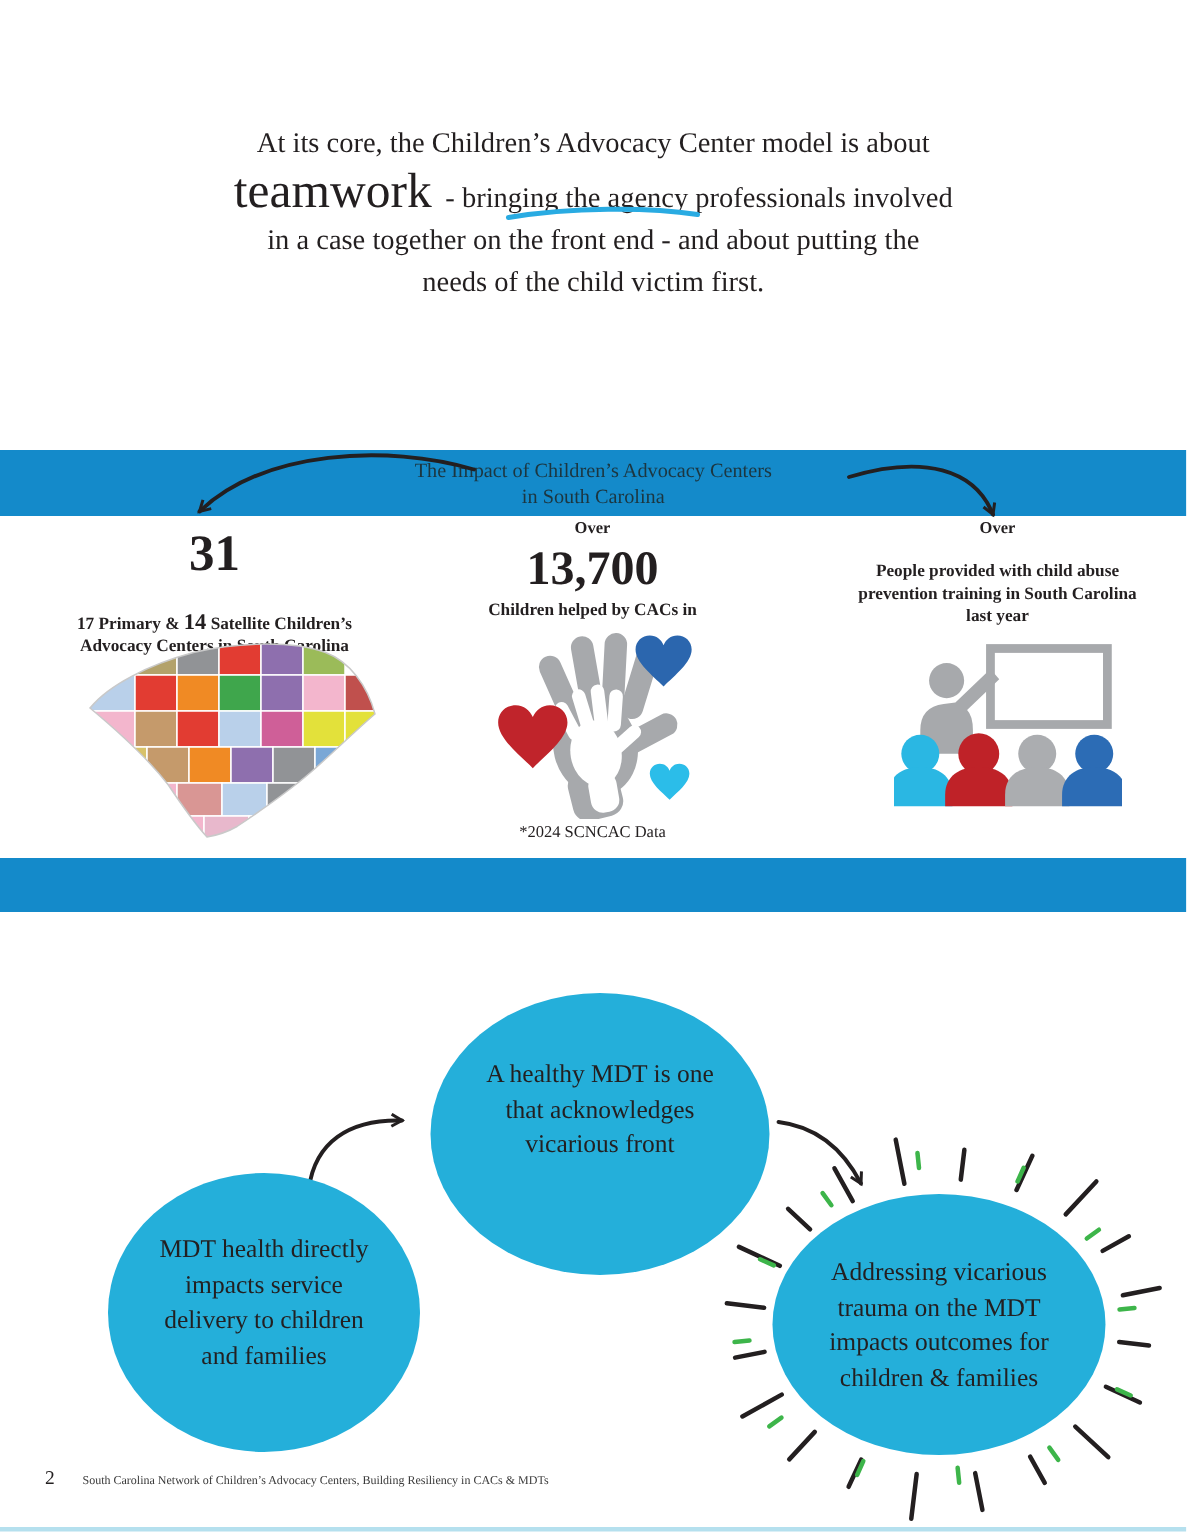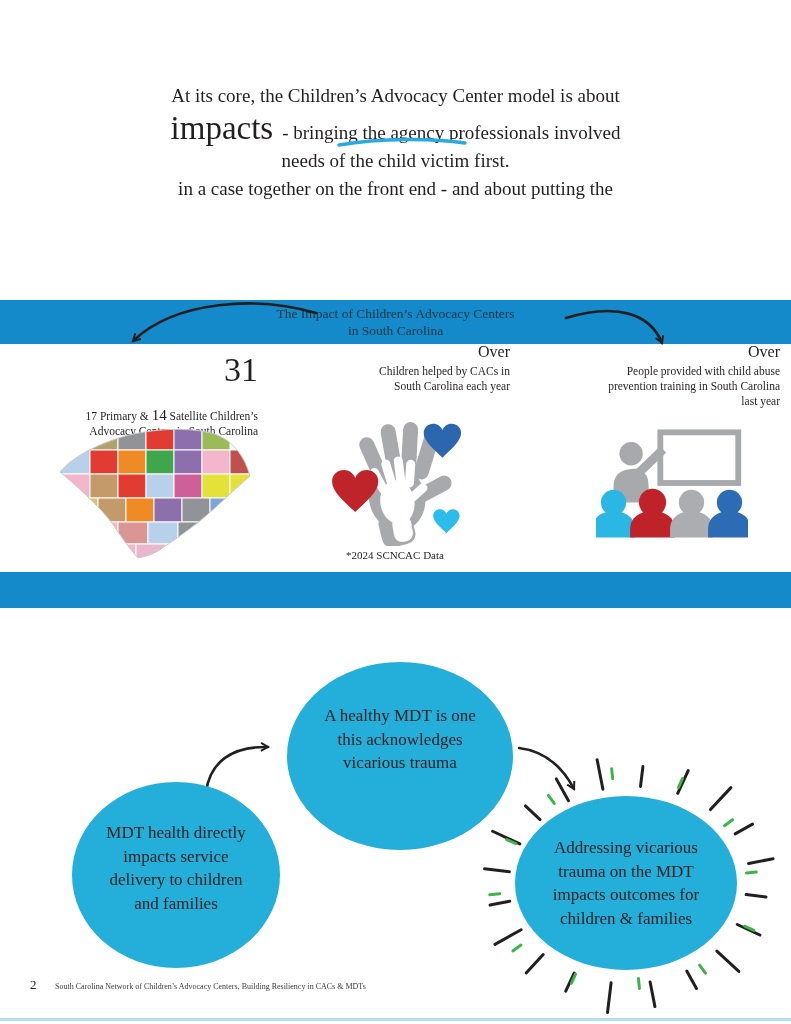--- a/index.html
+++ b/index.html
@@ -12,22 +12,22 @@
   .h-line2{display:flex;justify-content:center;align-items:baseline;gap:9px;white-space:nowrap;}
   .teamwork{font-size:33px;}
   .swoosh{pointer-events:none;}
   
   .statement{font-size:17px;white-space:nowrap;}
   
   .banner{left:0;right:0;height:44px;background:var(--banner-blue,#148aca);}
   .banner-title{padding-top:5px;font-size:13.5px;line-height:17px;color:#1c3640;text-align:center;}
   .bluebar{left:0;right:0;height:36px;background:var(--banner-blue,#148aca);}
   
-  .stat{width:230px;text-align:right;}
-  .stat .over{font-size:16px;line-height:16px;}
+  .stat{width:230px;text-align:center;font-weight:bold;}
+  .stat .over{font-size:11px;line-height:16px;}
   .stat .big{font-size:34px;line-height:36px;}
   .stat .lbl{font-size:11.5px;line-height:15px;}
   .stat .lbl .mid-big{font-size:15px;}
   .note{font-size:11px;}
   
   .bubble{border-radius:50%;background:var(--bubble-cyan,#24afda);display:flex;align-items:center;justify-content:center;text-align:center;}
   .bubble .btxt{font-size:17px;line-height:23.5px;padding:0 26px;}
   .bubble.top-align{align-items:flex-start;}
   .bubble.top-align .btxt{padding-top:42px;}
   
@@ -37,25 +37,25 @@
   svg{display:block;}
 </style>
 </head>
 <body>
 
 <div class="page">
 
   <div class="abs ctr" style="top:82px;">
     <div class="h-line">At its core, the Children’s Advocacy Center model is about</div>
     <div class="h-line2" style="position:relative;">
-      <span class="teamwork">impacts</span>
+      <span class="teamwork">teamwork</span>
       <span class="h-line">- bringing the agency professionals involved</span>
     </div>
+    <div class="h-line">in a case together on the front end - and about putting the</div>
     <div class="h-line">needs of the child victim first.</div>
-    <div class="h-line">in a case together on the front end - and about putting the</div>
   </div>
 
   <svg class="abs swoosh" style="left:336px;top:136px;" width="132" height="12" viewBox="0 0 132 12">
     <path d="M3,9 C45,2 96,2 129,7" fill="none" stroke="#29abe2" stroke-width="3.4" stroke-linecap="round"></path>
   </svg>
 
 
   <div class="abs banner" style="top:300px;">
     <div class="banner-title">
       <div>The Impact of Children’s Advocacy Centers</div>
@@ -80,29 +80,29 @@
   <div class="abs stat" style="left:28px;top:352px;">
     <div class="big">31</div>
     <div class="lbl" style="margin-top:20px;">
       <span>17 Primary &amp; </span><span class="mid-big">14</span><span> Satellite Children’s</span>
       <div>Advocacy Centers in South Carolina</div>
     </div>
   </div>
 
   <div class="abs stat" style="left:280px;top:344px;">
     <div class="over">Over</div>
+    <div class="big" style="font-size:32px;">13,700</div>
     <div class="lbl" style="margin-top:4px;">
       <div>Children helped by CACs in</div>
-      <div>South Carolina each year</div>
     </div>
   </div>
 
   <div class="abs stat" style="left:550px;top:344px;">
     <div class="over">Over</div>
-    <div class="lbl" style="margin-top:4px;">
+    <div class="lbl" style="margin-top:14px;">
       <div>People provided with child abuse</div>
       <div>prevention training in South Carolina</div>
       <div>last year</div>
     </div>
   </div>
 
   <svg class="abs" style="left:54px;top:424px;" width="206" height="140" viewBox="0 0 206 140">
     <defs>
       <clipPath id="scclip">
         <path d="M6,48 C18,33 45,19 75,11 C105,4 141,3 163,11 C179,17 191,33 196,52 C182,64 169,77 153,91 C139,103 122,115 104,127 C97,131 90,133 84,134 C74,123 66,111 58,99 C44,81 24,63 6,48 Z"></path>
@@ -227,21 +227,21 @@
         <line x1="45.86189286228365" y1="98.60159592597418" x2="36.73100345916059" y2="94.52399139537849" stroke="#3db54a" stroke-width="3"></line>
         <line x1="84.2676374608622" y1="58.46798012152355" x2="78.39885754390934" y2="50.3712263098796" stroke="#3db54a" stroke-width="3"></line>
         <line x1="142.6686118672571" y1="33.64915076522021" x2="141.63447627577796" y2="23.702766317671646" stroke="#3db54a" stroke-width="3"></line>
         <line x1="208.3684636081405" y1="42.646595297925586" x2="212.4460681387362" y2="33.51570589480251" stroke="#3db54a" stroke-width="3"></line>
         <line x1="254.50672794002236" y1="80.68432033066465" x2="262.6034817516663" y2="74.81554041371177" stroke="#3db54a" stroke-width="3"></line>
         <line x1="276.3617116051661" y1="127.96779724778715" x2="286.30809605271463" y2="126.93366165630799" stroke="#3db54a" stroke-width="3"></line>
       </g>
   </svg>
 
   <div class="abs bubble top-align" style="left:287px;top:662px;width:226px;height:188px;">
-    <div class="btxt">A healthy MDT is one this acknowledges vicarious trauma</div>
+    <div class="btxt">A healthy MDT is one that acknowledges vicarious front</div>
   </div>
 
   <div class="abs bubble" style="left:72px;top:782px;width:208px;height:186px;">
     <div class="btxt" style="margin-top:-14px;">MDT health directly impacts service delivery to children and families</div>
   </div>
 
   <div class="abs bubble" style="left:515px;top:796px;width:222px;height:174px;">
     <div class="btxt">Addressing vicarious trauma on the MDT impacts outcomes for children &amp; families</div>
   </div>
 

